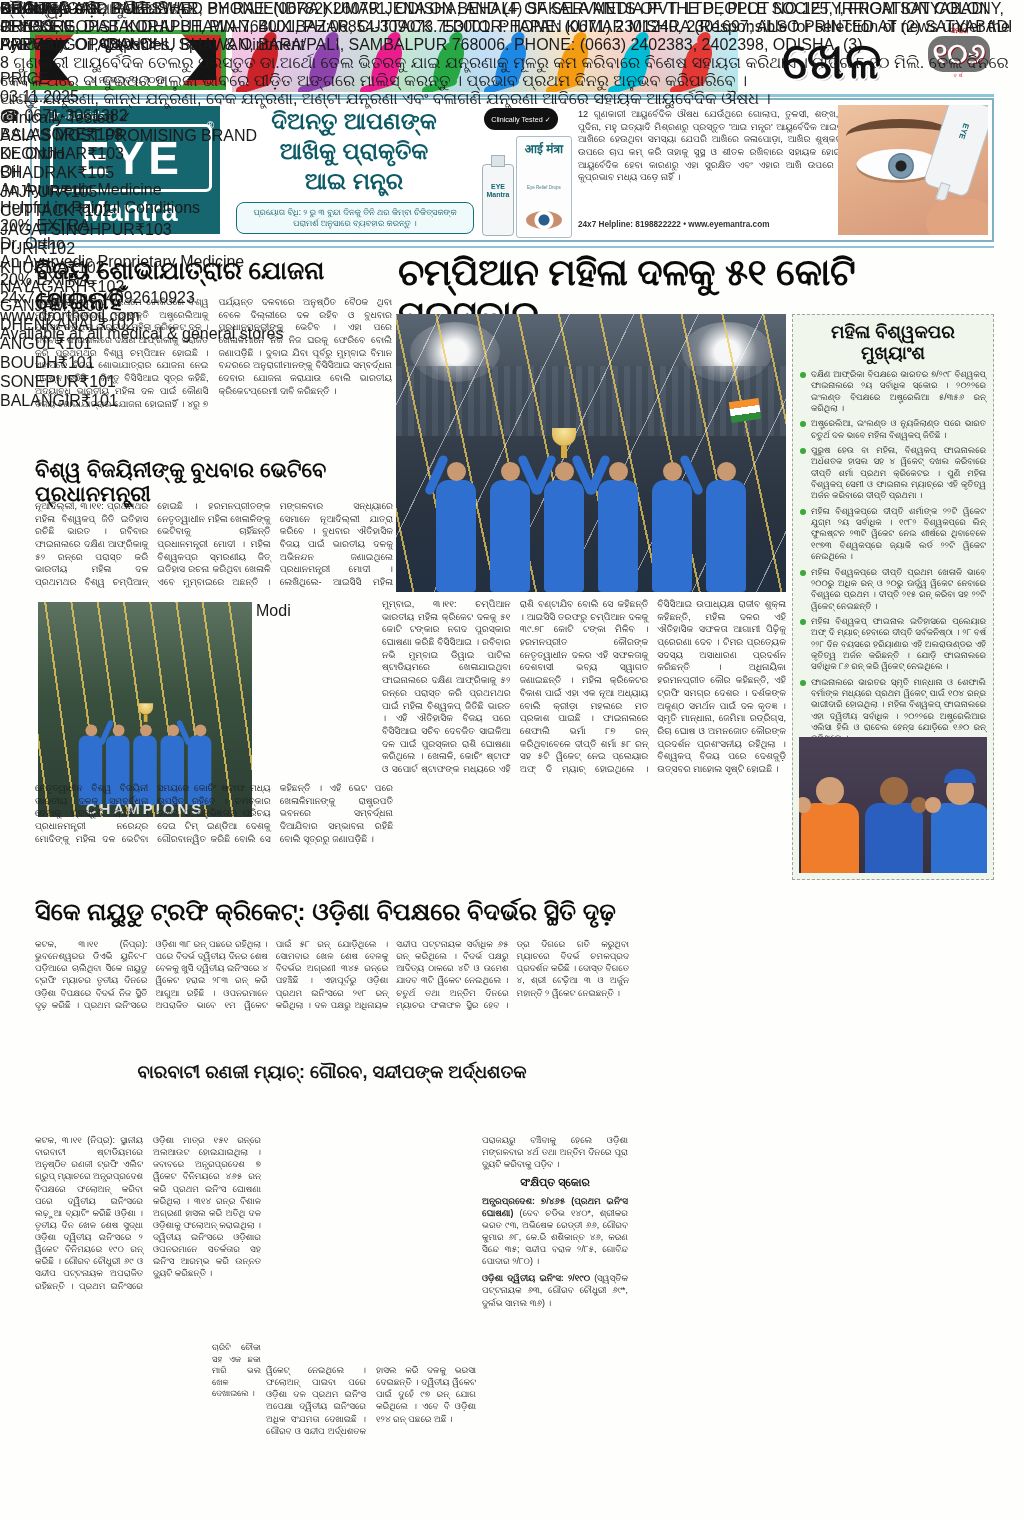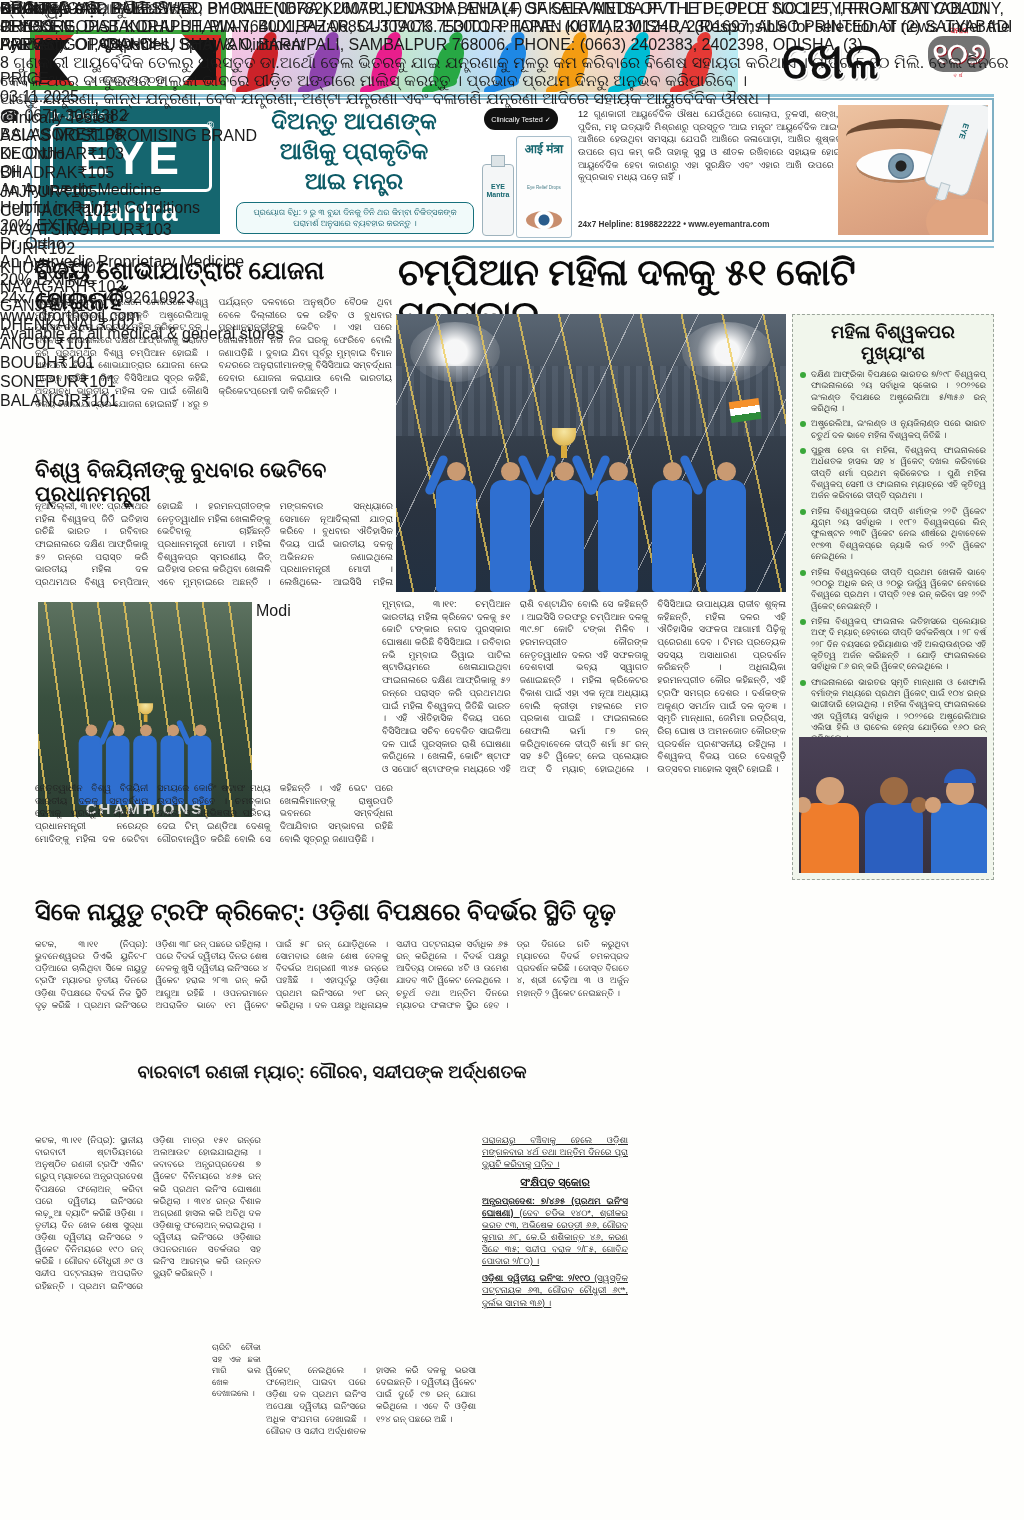--- a/index.html
+++ b/index.html
@@ -81,21 +81,21 @@
   #pm-body{left:35px;top:500px;width:358px;height:98px;font-size:9.2px;}
   #pm-body2{left:35px;top:782px;width:358px;height:106px;font-size:9.2px;}
   #main-story{left:382px;top:598px;width:404px;height:290px;font-size:9.2px;}
   #ck-hl{left:35px;top:898px;width:594px;font-size:24px;font-weight:800;color:#0d0d0d;}
   #ck-body{left:35px;top:938px;width:594px;height:118px;font-size:8.8px;}
   #ranji-kicker{left:35px;top:1062px;width:594px;text-align:center;font-size:18px;font-weight:700;color:#141414;}
   #ranji-hl{left:35px;top:1086px;width:594px;text-align:center;font-size:31px;font-weight:900;color:#0b0b0b;}
   #ranji-left{left:35px;top:1134px;width:226px;height:202px;font-size:8.8px;}
   #ranji-side{left:212px;top:1342px;width:49px;height:118px;font-size:8.4px;}
   #ranji-under{left:266px;top:1364px;width:210px;height:98px;font-size:8.8px;}
-  #score-col{left:482px;top:1134px;width:146px;height:330px;font-size:8.8px;text-decoration:underline;}
+  #score-col{left:482px;top:1134px;width:146px;height:330px;font-size:8.8px;}
   #score-col .stitle{text-align:center;font-weight:800;font-size:11px;margin:4px 0;color:#111;}
   #score-col p{margin:0 0 5px 0;}
   #score-col .tn{font-weight:800;}
 
   
   #main-photo{left:396px;top:314px;width:390px;height:278px;overflow:hidden;
     background:linear-gradient(180deg,#5a6673 0%,#39434f 35%,#2a3340 70%,#223041 100%);}
   #main-photo .light{position:absolute;width:90px;height:60px;border-radius:50%;
     background:radial-gradient(circle,rgba(255,255,255,.95) 0 12px,rgba(255,255,255,.25) 30px,transparent 60px);}
   #main-photo .stand{position:absolute;left:0;right:0;top:52px;height:70px;opacity:.5;

